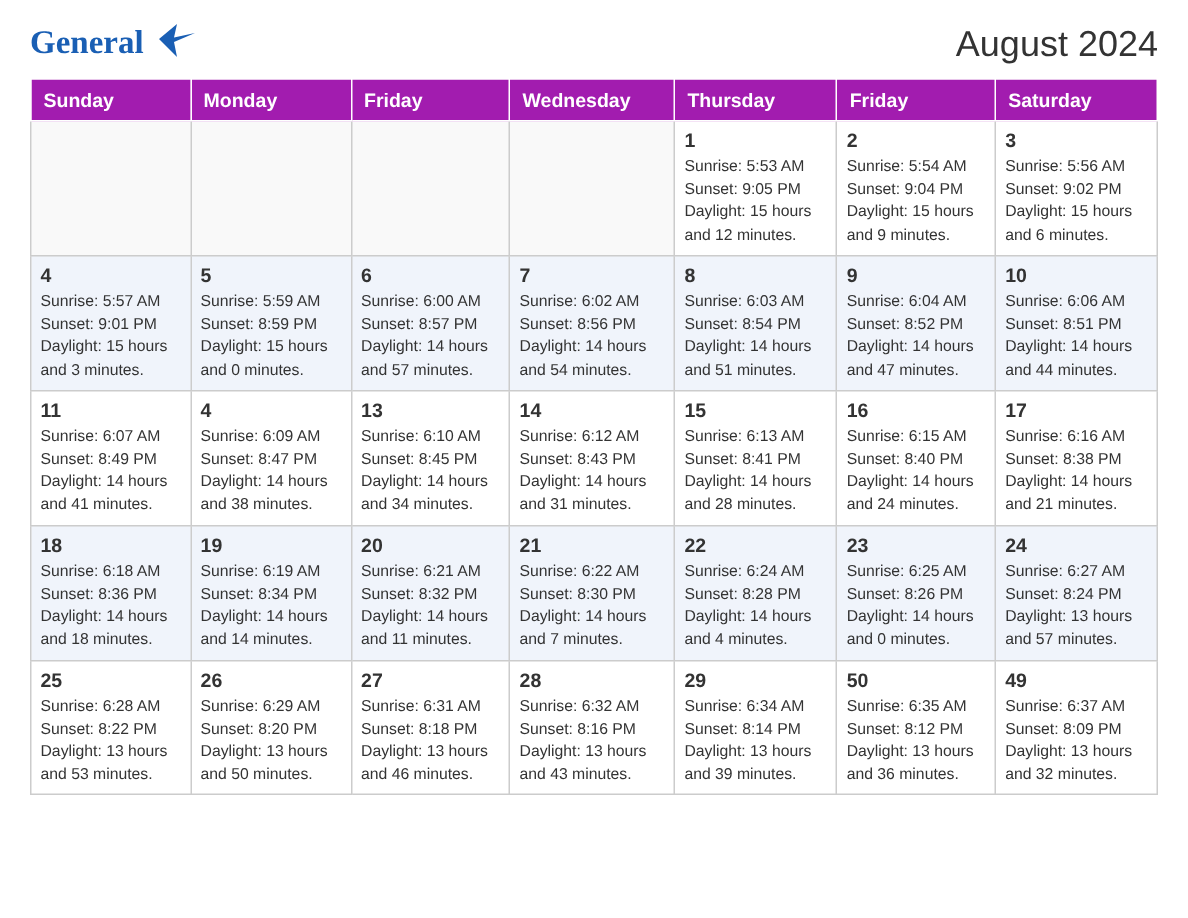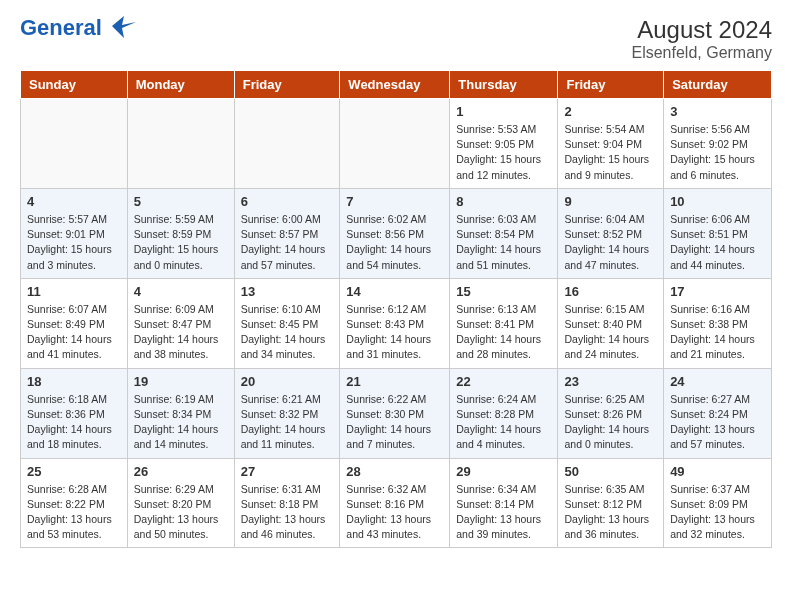--- a/index.html
+++ b/index.html
@@ -1,25 +1,25 @@
 <!DOCTYPE html>
 <html><head>
   <meta charset="utf-8">
   <style>
     * { box-sizing: border-box; margin: 0; padding: 0; }
     body { font-family: Arial, sans-serif; background: #fff; width: 792px; min-height: 612px; }
     .header { display: flex; justify-content: space-between; align-items: flex-start; padding: 16px 20px 8px 20px; }
-    .logo { display: flex; align-items: flex-end; }
+    .logo { display: flex; align-items: flex-end; font-family: Liberation Serif, serif; }
     .logo-text { font-size: 22px; font-weight: bold; color: #333; line-height: 1.1; }
     .logo-text span { color: #1a5fb4; }
     .title-block { text-align: right; }
     .month-year { font-size: 24px; color: #333; font-weight: 300; }
     .location { font-size: 16px; color: #555; }
     .calendar { width: 100%; border-collapse: collapse; margin: 0 10px; width: calc(100% - 20px); margin-left: 10px; }
-    .calendar th { background: #c2410c; color: #fff; text-align: left; padding: 6px 8px; font-size: 13px; border: 1px solid #fff; }
+    .calendar th { background: #a21caf; color: #fff; text-align: left; padding: 6px 8px; font-size: 13px; border: 1px solid #fff; }
     .calendar td { border: 1px solid #ccc; vertical-align: top; padding: 5px 6px; width: 113px; min-height: 80px; font-size: 11px; color: #333; background: #fff; }
     .calendar td.empty { background: #f9f9f9; }
     .calendar tr:nth-child(even) td { background: #f0f4fb; }
     .calendar tr:nth-child(even) td.empty { background: #f9f9f9; }
     .day-num { font-size: 13px; font-weight: bold; margin-bottom: 3px; }
     .day-detail { font-size: 10.5px; line-height: 1.45; color: #333; }
     .footer { font-size: 11px; color: #555; text-align: center; padding: 6px 0 4px 0; }
   </style>
 </head>
 <body>
@@ -34,21 +34,20 @@
           </span>
 
           <svg width="32" height="28" viewBox="0 0 32 28" style="margin-left:2px;margin-top:-4px;">
             <polygon points="8,14 20,4 18,13 32,10 18,16 20,26" fill="#1a5fb4"></polygon>
           </svg>
         </div>
       </div>
     </div>
     <div class="title-block">
       <div class="month-year">August 2024</div>
-      <div class="location">Elsenfeld, Germany</div>
     </div>
   </div>
 
   <div style="padding: 0 10px;">
     <table class="calendar">
       <thead>
         <tr>
         <th>Sunday</th>
             <th>Monday</th>
             <th>Friday</th>

